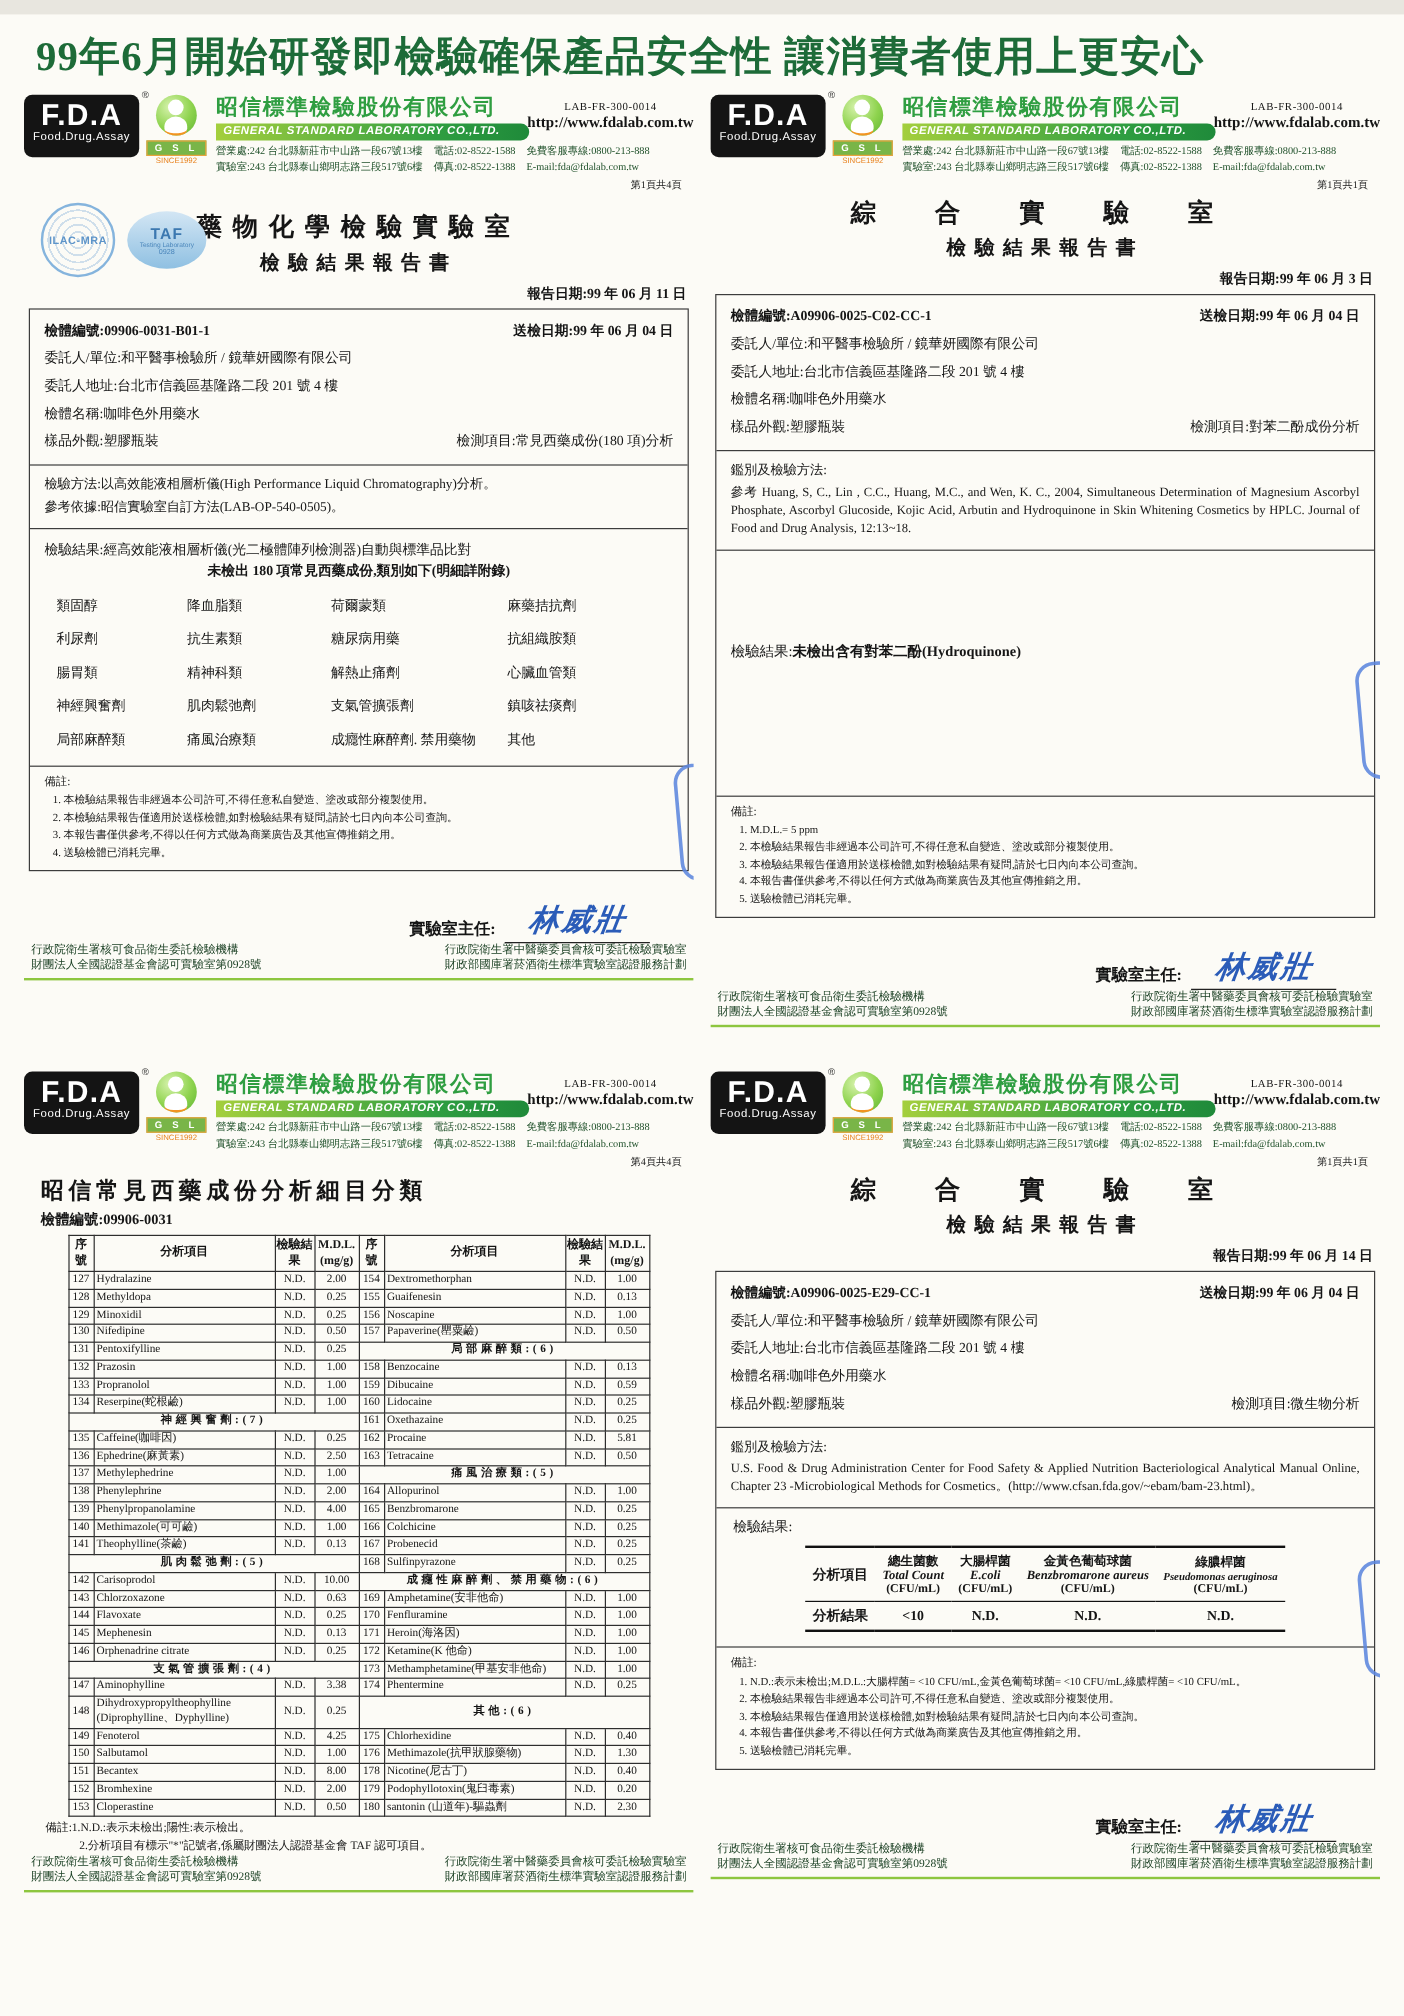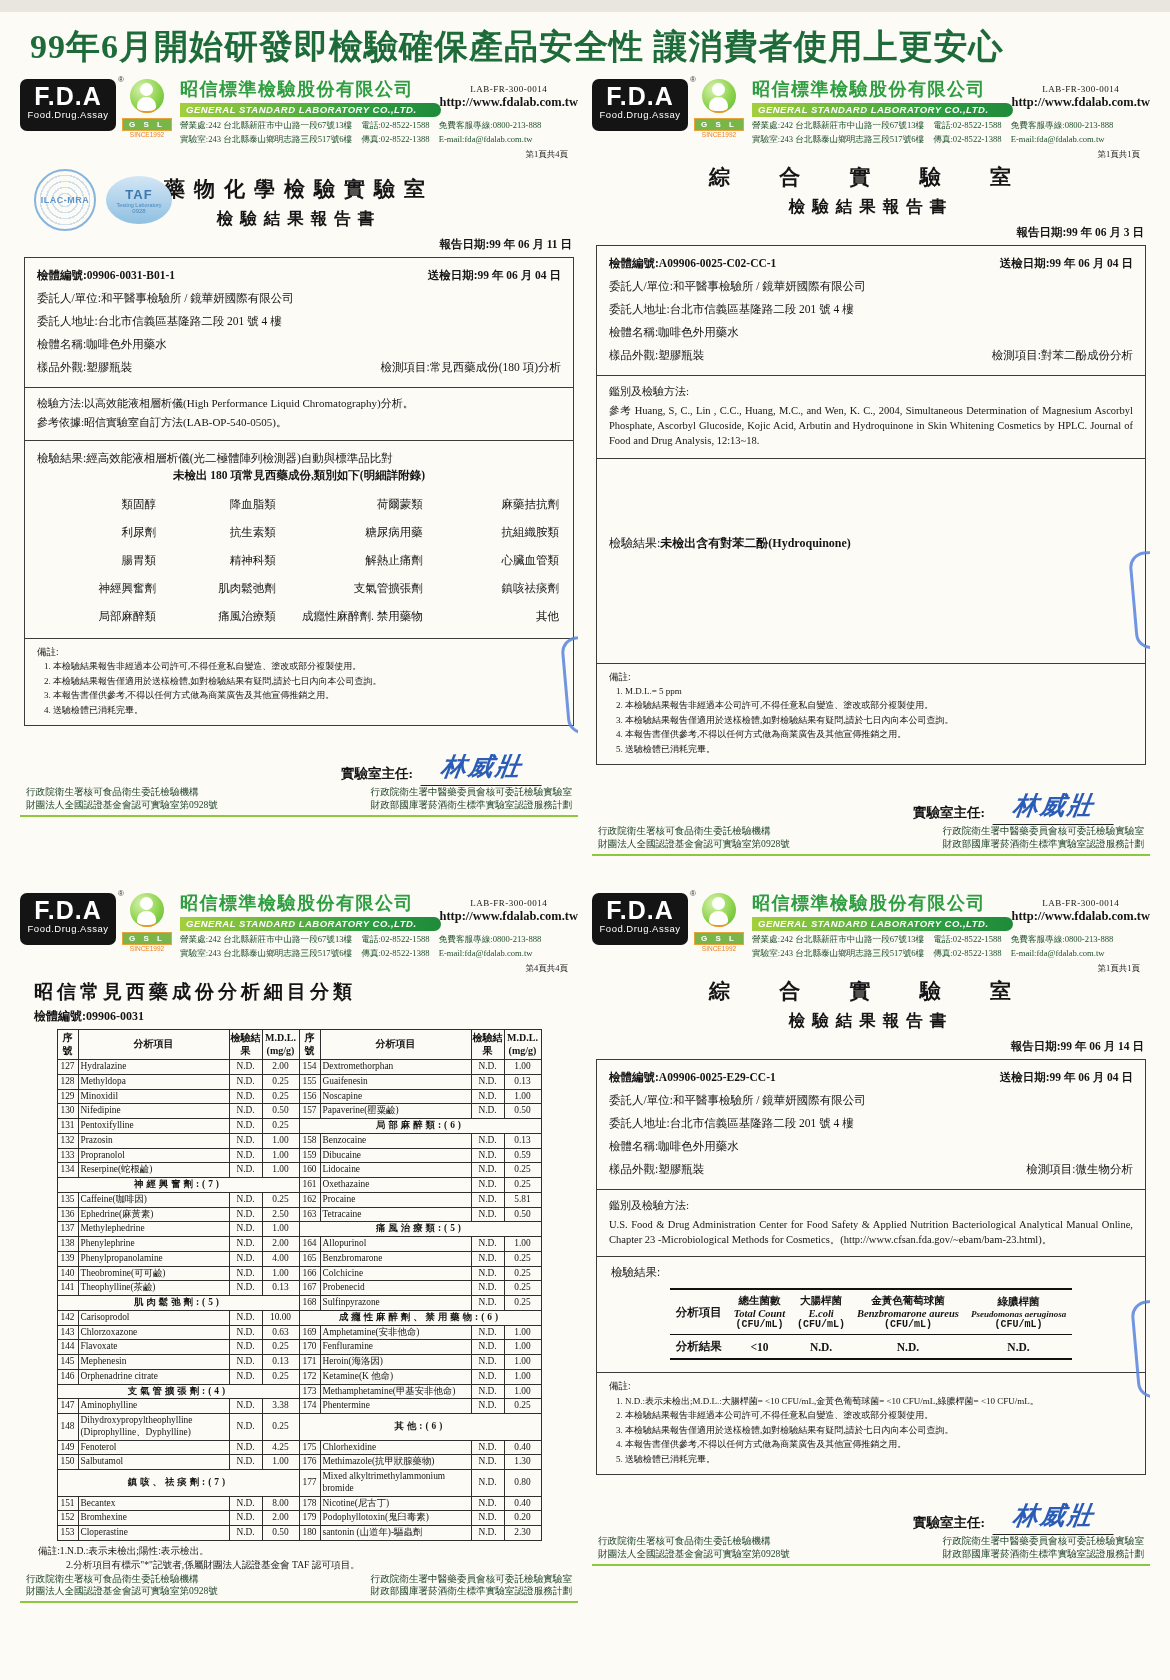--- a/index.html
+++ b/index.html
@@ -94,21 +94,21 @@
   .section + .section { border-top:1.4px solid #3c3c3c; }
   .frow { display:flex; justify-content:space-between; font-size:11.5px; margin:6px 0; }
   .fline { font-size:11.5px; margin:8px 0; }
   .b { font-weight:bold; }
   .method-line { font-size:11px; margin:4px 0; }
   .method-en { font-size:10.5px; text-align:justify; margin:3px 0; line-height:1.45; }
   .result-head { font-size:11.5px; margin:6px 0 2px 0; }
   .result-sub { font-size:11.5px; font-weight:bold; text-align:center; margin:2px 0 4px 0; }
   .cat-grid {
     display:grid; grid-template-columns:1.0fr 1.1fr 1.35fr 1.25fr;
-    row-gap:13px; font-size:11.5px; padding:10px 2px 8px 10px;text-align:right;
+    row-gap:13px; font-size:11.5px; padding:10px 2px 8px 10px;
   }
   .tall-result { min-height:205px; }
   .tall-result .result-line { margin-top:72px; font-size:12px; }
   .notes { font-size:9px; line-height:1.5; }
   .notes-title { font-size:9.5px; margin:2px 0 1px 0; }
   .notes ol { margin:0 0 2px 16px; padding:0; }
   .notes li { margin:1px 0; }
 
   
   .seal {
@@ -158,21 +158,21 @@
   
   .micro-wrap { margin:6px 8px 4px 8px; }
   .micro-label { font-size:11.5px; margin:4px 0 2px 2px; }
   table.micro { border-collapse:collapse; margin:8px auto 6px auto; }
   table.micro th, table.micro td { padding:4px 6px; text-align:center; vertical-align:middle; }
   table.micro thead tr { border-top:2px solid #111; border-bottom:1.5px solid #111; }
   table.micro tbody tr { border-bottom:2px solid #111; }
   .m-zh { font-size:10.5px; font-weight:bold; }
   .m-en { font-size:10.5px; font-weight:bold; font-style:italic; }
   .m-en.sm { font-size:9px; }
-  .m-unit { font-size:10px; font-weight:bold;font-family:Liberation Mono, monospace; }
+  .m-unit { font-size:10px; font-weight:bold; }
   .m-rowlab { font-size:11.5px; font-weight:bold; }
   .m-val { font-size:11.5px; font-weight:bold; }
 </style>
 </head>
 <body>
 
 <div class="sheet">
   <div class="banner">99年6月開始研發即檢驗確保產品安全性 讓消費者使用上更安心</div>
 
   <div class="reports">
@@ -599,21 +599,21 @@
               <td class="name">Phenylpropanolamine</td>
               <td class="res">N.D.</td>
               <td class="mdl">4.00</td>
               <td class="no">165</td>
               <td class="name">Benzbromarone</td>
               <td class="res">N.D.</td>
               <td class="mdl">0.25</td>
             </tr>
             <tr>
               <td class="no">140</td>
-              <td class="name">Theobromine(可可鹼)</td>
+              <td class="name">Methimazole(可可鹼)</td>
               <td class="res">N.D.</td>
               <td class="mdl">1.00</td>
               <td class="no">166</td>
               <td class="name">Colchicine</td>
               <td class="res">N.D.</td>
               <td class="mdl">0.25</td>
             </tr>
             <tr>
               <td class="no">141</td>
               <td class="name">Theophylline(茶鹼)</td>
@@ -714,27 +714,20 @@
             </tr>
             <tr>
               <td class="no">150</td>
               <td class="name">Salbutamol</td>
               <td class="res">N.D.</td>
               <td class="mdl">1.00</td>
               <td class="no">176</td>
               <td class="name">Methimazole(抗甲狀腺藥物)</td>
               <td class="res">N.D.</td>
               <td class="mdl">1.30</td>
-            </tr>
-            <tr>
-              <td class="sec" colspan="4">鎮咳、祛痰劑:(7)</td>
-              <td class="no">177</td>
-              <td class="name">Mixed alkyltrimethylammonium bromide</td>
-              <td class="res">N.D.</td>
-              <td class="mdl">0.80</td>
             </tr>
             <tr>
               <td class="no">151</td>
               <td class="name">Becantex</td>
               <td class="res">N.D.</td>
               <td class="mdl">8.00</td>
               <td class="no">178</td>
               <td class="name">Nicotine(尼古丁)</td>
               <td class="res">N.D.</td>
               <td class="mdl">0.40</td>

